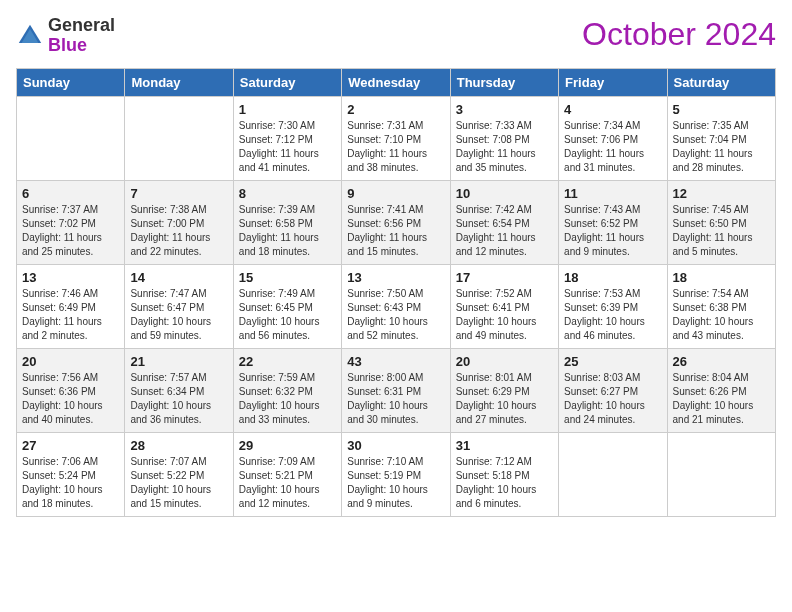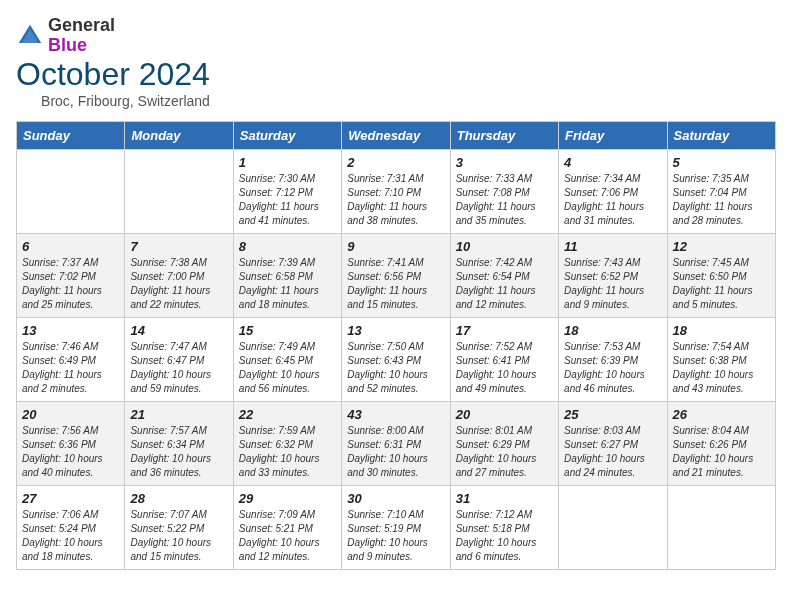--- a/index.html
+++ b/index.html
@@ -8,21 +8,20 @@
       background: #fff;
       width: 792px;
       min-height: 612px;
       padding: 16px;
     }
     .header {
       display: flex;
       justify-content: space-between;
       align-items: flex-start;
       margin-bottom: 12px;
-      flex-direction: column;
     }
     .logo {
       display: flex;
       align-items: center;
       gap: 4px;
     }
     .logo-text {
       font-size: 18px;
       font-weight: bold;
       line-height: 1.1;
@@ -32,31 +31,30 @@
     .logo-icon {
       width: 28px;
       height: 28px;
     }
     .title-block {
       text-align: right;
     }
     .month-title {
       font-size: 32px;
       font-weight: normal;
-      color: #0c4a6e;
+      color: #a21caf;
     }
     .location {
       font-size: 14px;
       color: #555;
     }
     table {
       width: 100%;
       border-collapse: collapse;
       font-size: 11px;
-      font-style: italic;
     }
     thead tr th {
       background-color: #2e6db4;
       color: #fff;
       text-align: left;
       padding: 6px 6px;
       font-size: 13px;
       font-weight: bold;
       border: 1px solid #ccc;
     }
@@ -98,21 +96,20 @@
       <polygon points="20,4 36,30 4,30" fill="#2e6db4"></polygon>
       <polygon points="20,10 32,30 8,30" fill="#5a9fd4" opacity="0.5"></polygon>
     </svg>
     <div class="logo-text">
       <span class="general">General</span><br>
       <span class="blue">Blue</span>
     </div>
   </div>
   <div class="title-block">
     <div class="month-title">October 2024</div>
-    <div class="location">Broc, Fribourg, Switzerland</div>
   </div>
 </div>
 
 <table>
   <thead>
     <tr>
     <th>Sunday</th>
         <th>Monday</th>
         <th>Saturday</th>
         <th>Wednesday</th>

